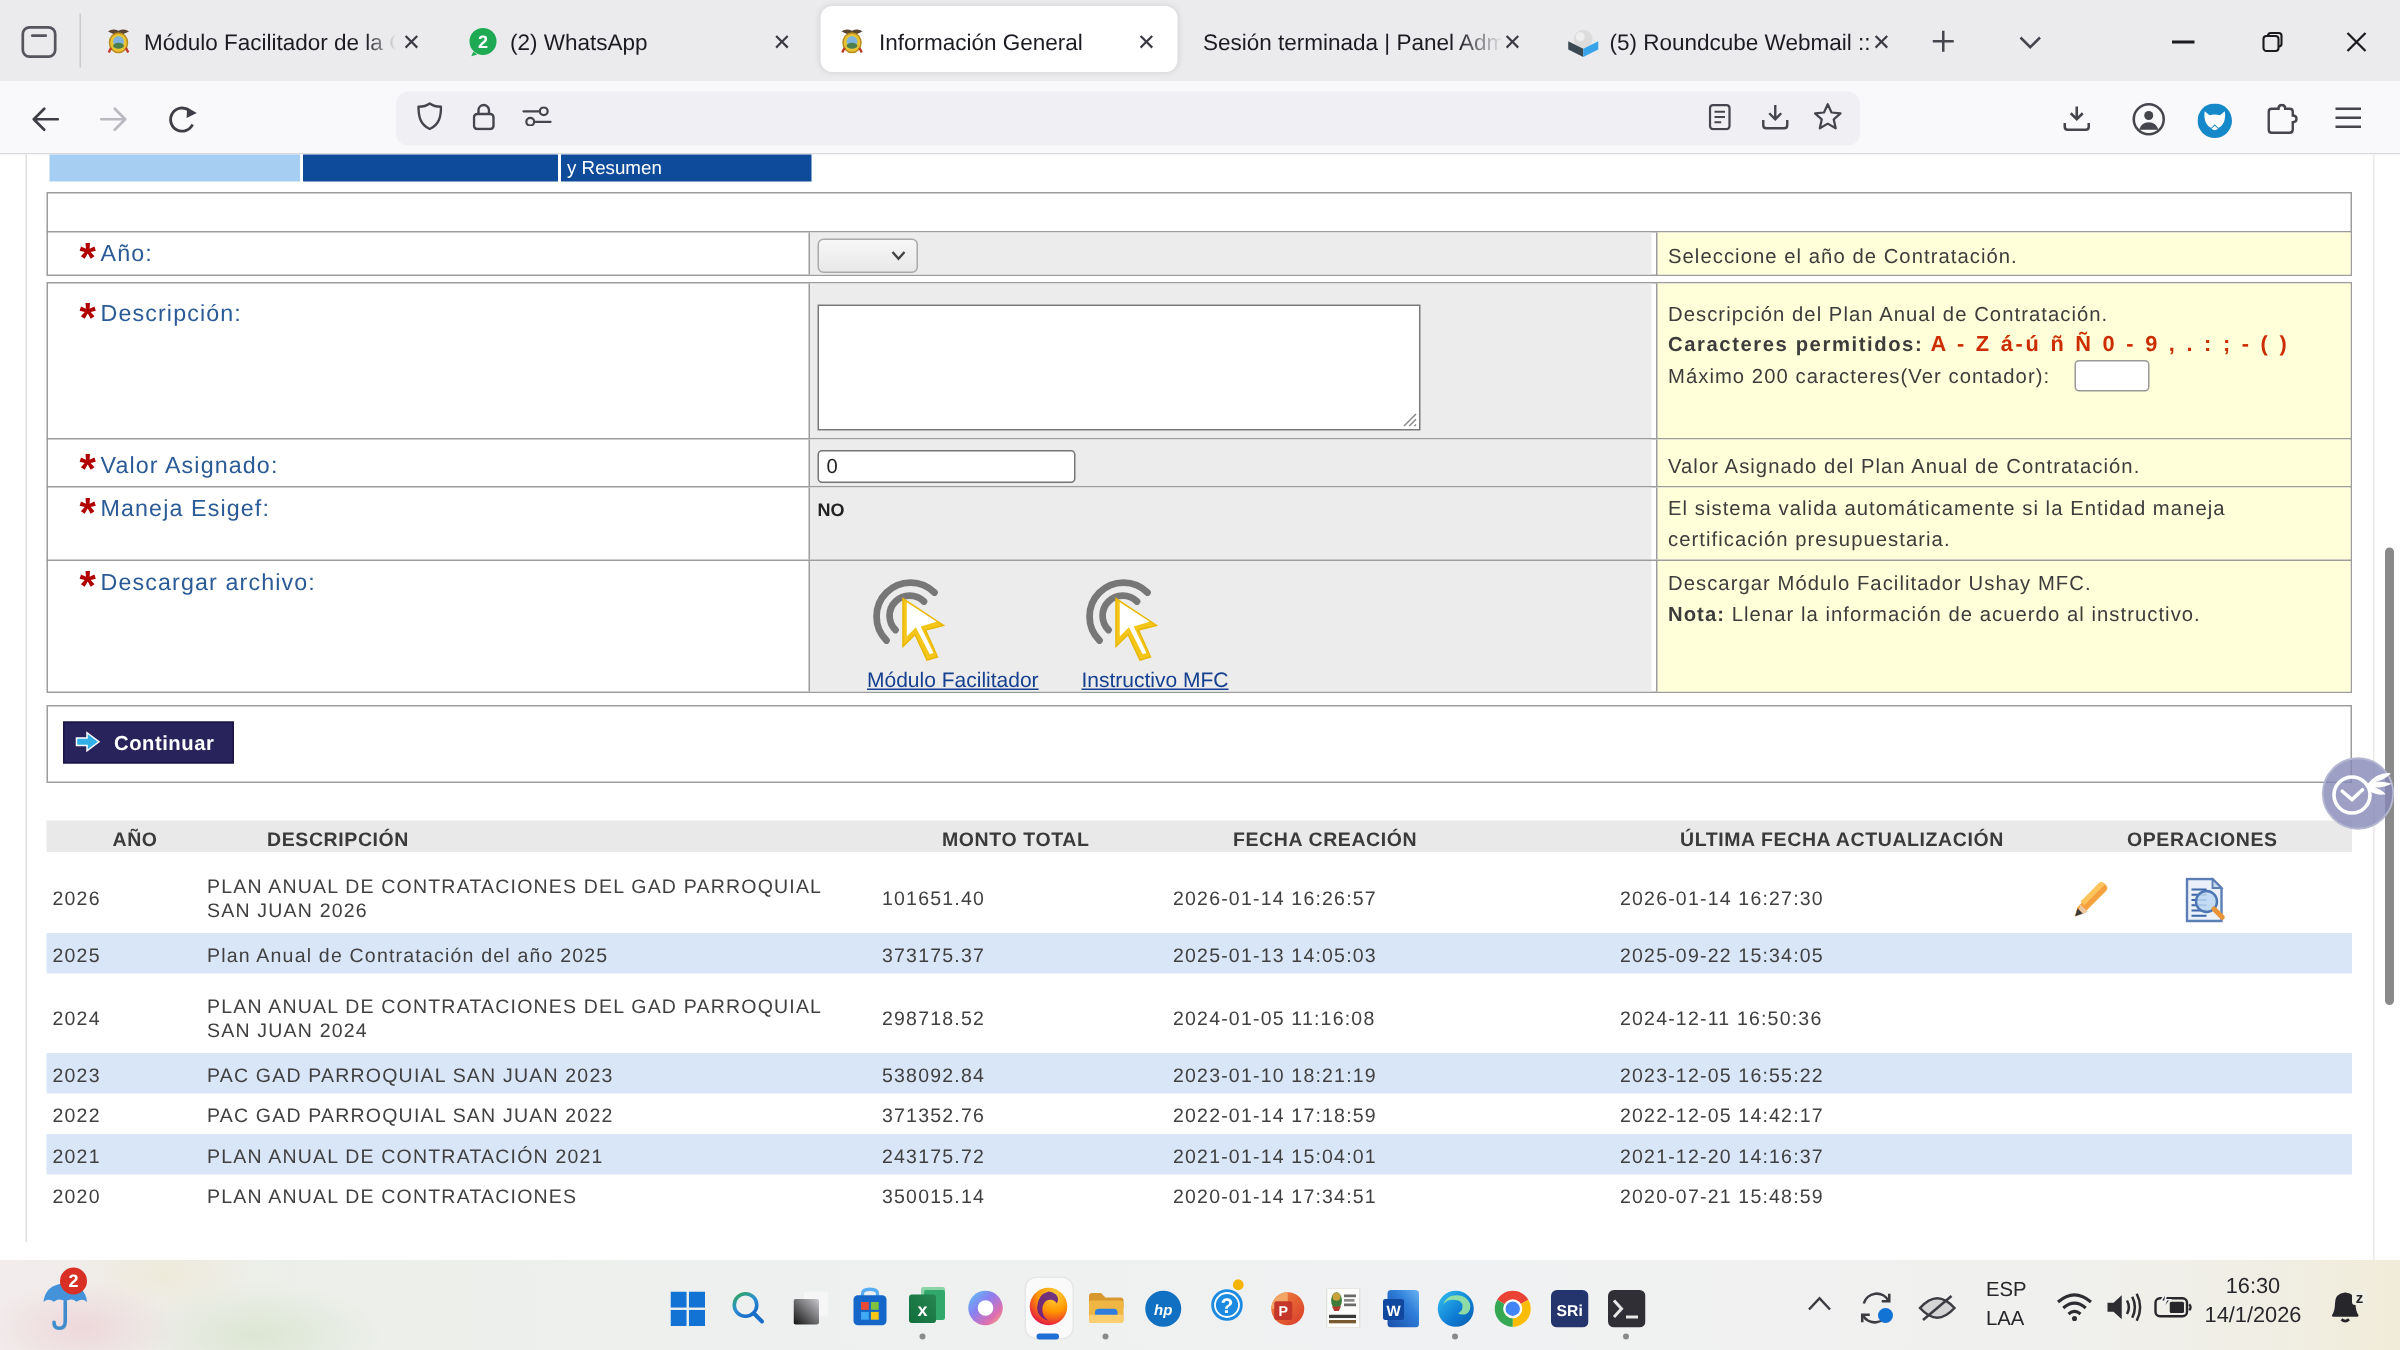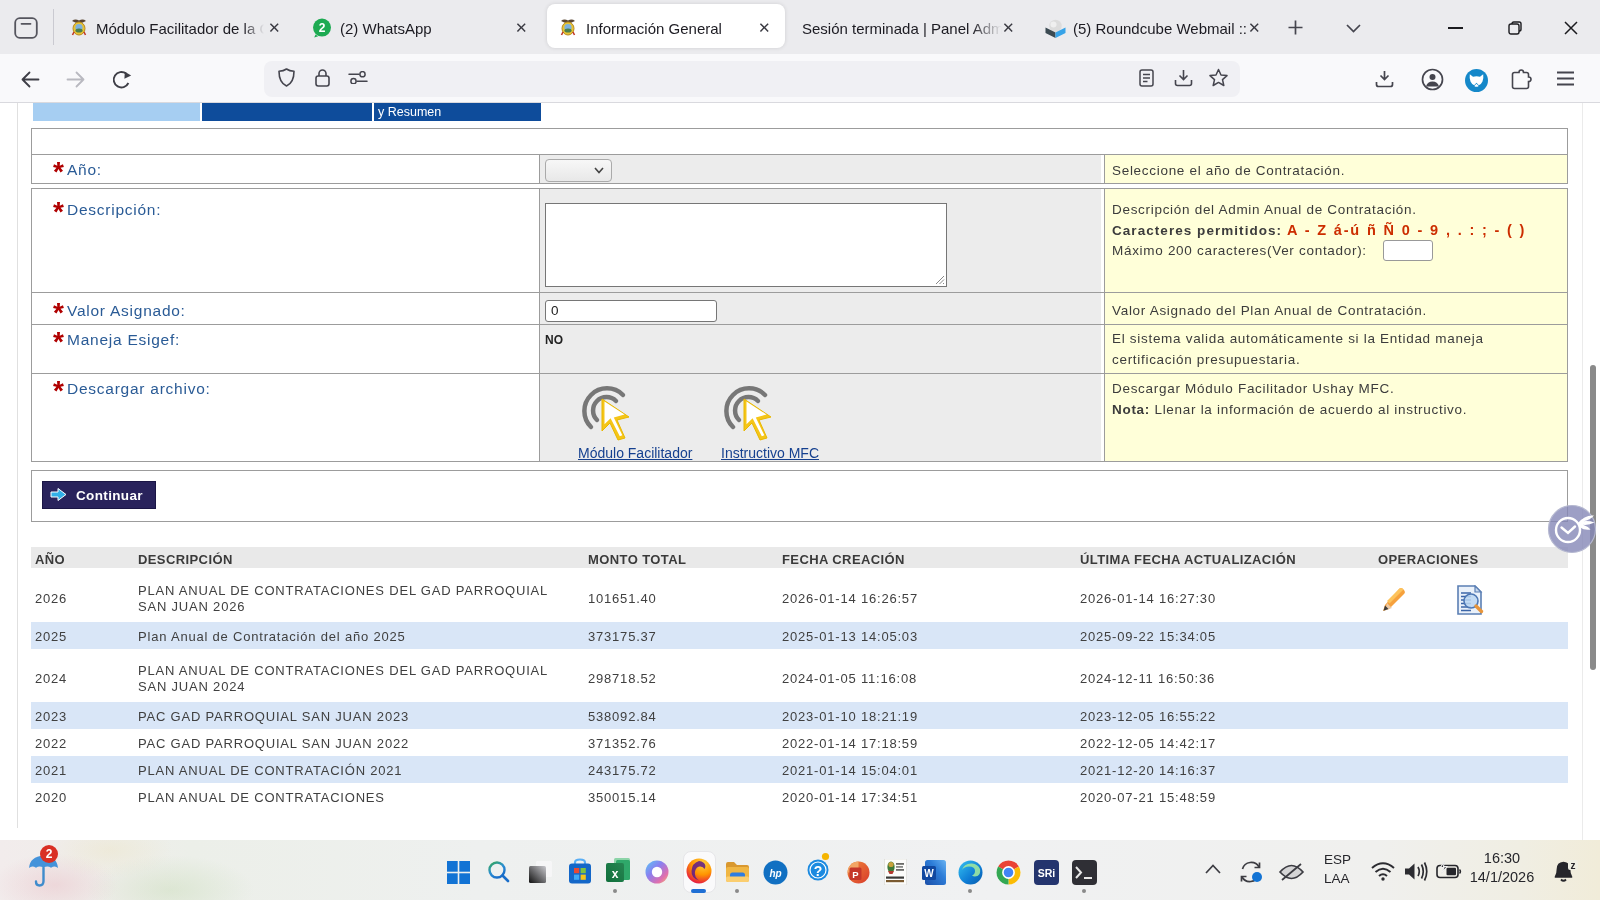--- a/index.html
+++ b/index.html
@@ -21,21 +21,21 @@
   .navtab{top:0;height:18px;}
   .formbox{border:1px solid #9c9c9c;background:#fff;}
   .cellgrey{background:#ececec;}
   .cellyellow{background:#ffffd9;}
   .vline{width:1px;background:#9c9c9c;}
   .hline{height:1px;background:#9c9c9c;}
   .label{font-size:15.5px;color:#2a5b96;white-space:nowrap;letter-spacing:0.75px;}
   .ast{color:#b00000;font-weight:bold;font-size:28px;line-height:28px;}
   .help{font-size:13.5px;color:#3c3c3c;letter-spacing:0.7px;white-space:nowrap;}
   .tbltext{font-size:13px;color:#404040;letter-spacing:0.8px;white-space:nowrap;}
-  .tblhead{font-size:13px;font-weight:bold;color:#3a3a3a;letter-spacing:0.4px;white-space:nowrap;}
+  .tblhead{font-size:13px;font-weight:bold;color:#3a3a3a;letter-spacing:0.4px;white-space:nowrap;margin-left:40px;}
   
   #taskbar{left:0;top:840px;width:1600px;height:60px;background:linear-gradient(90deg,#f2ecec 0%,#ecefe9 12%,#eef0ef 30%,#f0f1f2 62%,#f0f0ee 86%,#f0eee3 95%,#f1ecd9 100%);}
 </style>
 </head>
 <body>
 <div id="screen">
 
   <div class="abs" id="tabbar"></div>
 
   <svg class="abs" style="left:14px;top:17px" width="24" height="22" viewBox="0 0 24 22">
@@ -193,21 +193,21 @@
   <div class="abs cellgrey" style="left:540px;top:189px;width:561px;height:103px"></div>
   <div class="abs cellyellow" style="left:1105px;top:189px;width:462px;height:103px"></div>
   <div class="abs vline" style="left:539px;top:189px;height:103px"></div>
   <div class="abs vline" style="left:1104px;top:189px;height:103px"></div>
   <div class="abs ast" style="left:53px;top:198px">*</div>
   <div class="abs label" style="left:67px;top:201px">Descripción:</div>
   <div class="abs" style="left:545px;top:203px;width:402px;height:84px;background:#fff;border:1px solid #767676"></div>
   <svg class="abs" style="left:935px;top:275px" width="10" height="10" viewBox="0 0 10 10">
     <path d="M9 1 L1 9 M9 4.5 L4.5 9 M9 8 L8 9" stroke="#888" stroke-width="1"></path>
   </svg>
-  <div class="abs help" style="left:1112px;top:202px">Descripción del Admin Anual de Contratación.</div>
+  <div class="abs help" style="left:1112px;top:202px">Descripción del Plan Anual de Contratación.</div>
   <div class="abs help" style="left:1112px;top:222px;font-weight:bold;letter-spacing:1.05px">Caracteres permitidos: <span style="color:#cc2d00;font-size:14.5px;letter-spacing:1.85px">A - Z á-ú ñ Ñ 0 - 9 , . : ; - ( )</span></div>
   <div class="abs help" style="left:1112px;top:243px">Máximo 200 caracteres(Ver contador):</div>
   <div class="abs" style="left:1383px;top:240px;width:50px;height:21px;background:#fff;border:1px solid #999;border-radius:3px"></div>
   <div class="abs hline" style="left:31px;top:292px;width:1537px"></div>
 
   <div class="abs cellgrey" style="left:540px;top:293px;width:561px;height:31px"></div>
   <div class="abs cellyellow" style="left:1105px;top:293px;width:462px;height:31px"></div>
   <div class="abs vline" style="left:539px;top:293px;height:31px"></div>
   <div class="abs vline" style="left:1104px;top:293px;height:31px"></div>
   <div class="abs ast" style="left:53px;top:299px">*</div>

